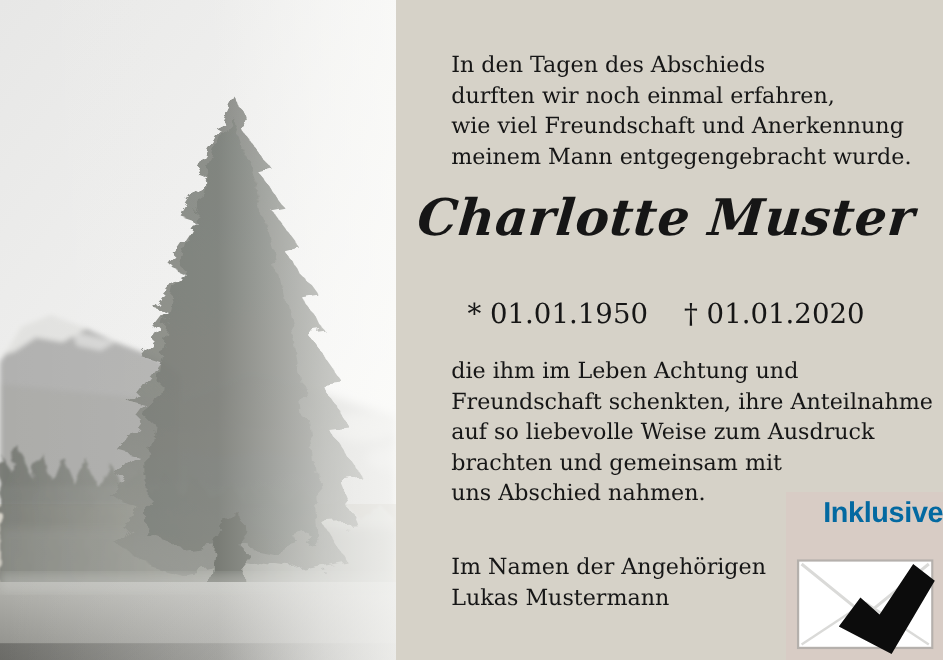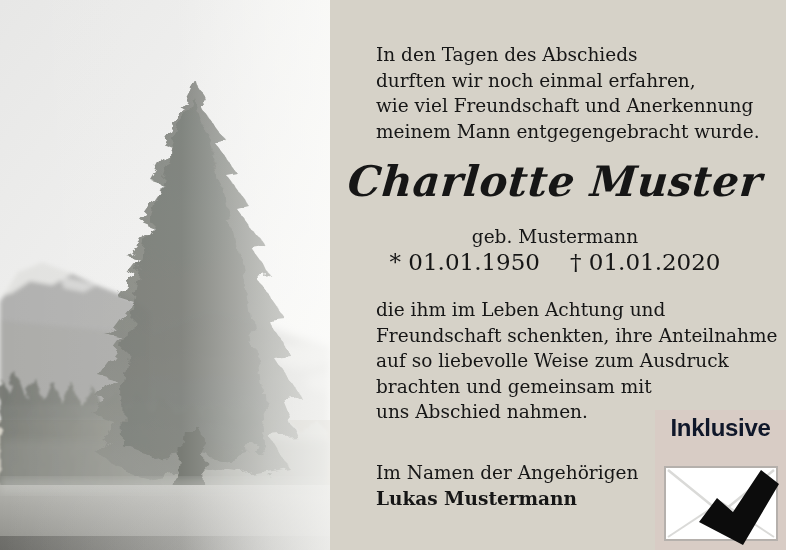--- a/index.html
+++ b/index.html
@@ -50,30 +50,30 @@
   .dates .birth{margin-right:30px;}
   .thanks{
     position:absolute;left:46px;top:297px;
     font-size:18.5px;line-height:25.5px;
   }
   .thanks b{font-weight:700;}
   .closing{
     position:absolute;left:46px;top:460px;
     font-size:18.5px;line-height:25.5px;
   }
-  .closing .sig{font-weight:700;}
+  .closing .sig{font-weight:400;}
   .badge{
     position:absolute;left:325px;top:410px;width:131px;height:140px;
     background:var(--badge-bg);
   }
   .badge-label{
-    padding-top:4px;text-align:center;
+    padding-top:4px;text-align:right;
     font-family:"Liberation Sans","DejaVu Sans",sans-serif;
     font-weight:700;font-size:24px;line-height:28.5px;
-    color:#0f172a;letter-spacing:-0.3px;
+    color:#0369a1;letter-spacing:-0.3px;
   }
   .envelope{
     position:absolute;left:9px;top:56px;width:114px;height:75px;
   }
   .check{
     position:absolute;left:42px;top:60px;width:84px;height:76px;
   }
 </style>
 </head>
 <body>
@@ -175,21 +175,20 @@
 
     <div class="intro multiline">In den Tagen des Abschieds
 durften wir noch einmal erfahren,
 wie viel Freundschaft und Anerkennung
 meinem Mann entgegengebracht wurde.</div>
 
     <div class="name-block">
       <span class="script-name">Charlotte Muster</span>
     </div>
 
-    <div class="maiden">geb. Mustermann</div>
 
     <div class="dates"><span class="birth">* 01.01.1950</span><span class="death">† 01.01.2020</span></div>
 
     <div class="thanks">
       <div class="multiline">die ihm im Leben Achtung und
 Freundschaft schenkten, ihre Anteilnahme
 auf so liebevolle Weise zum Ausdruck
 brachten und gemeinsam mit
 uns Abschied nahmen.</div>
     </div>

